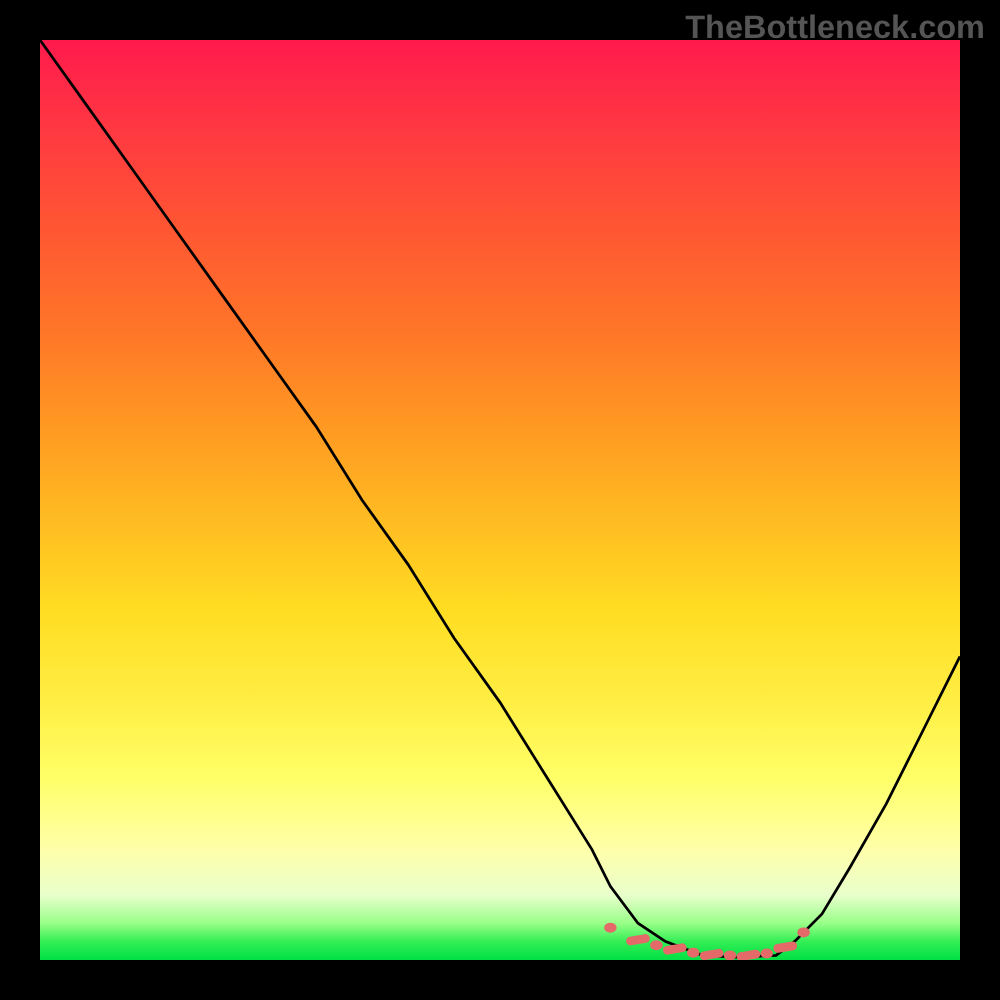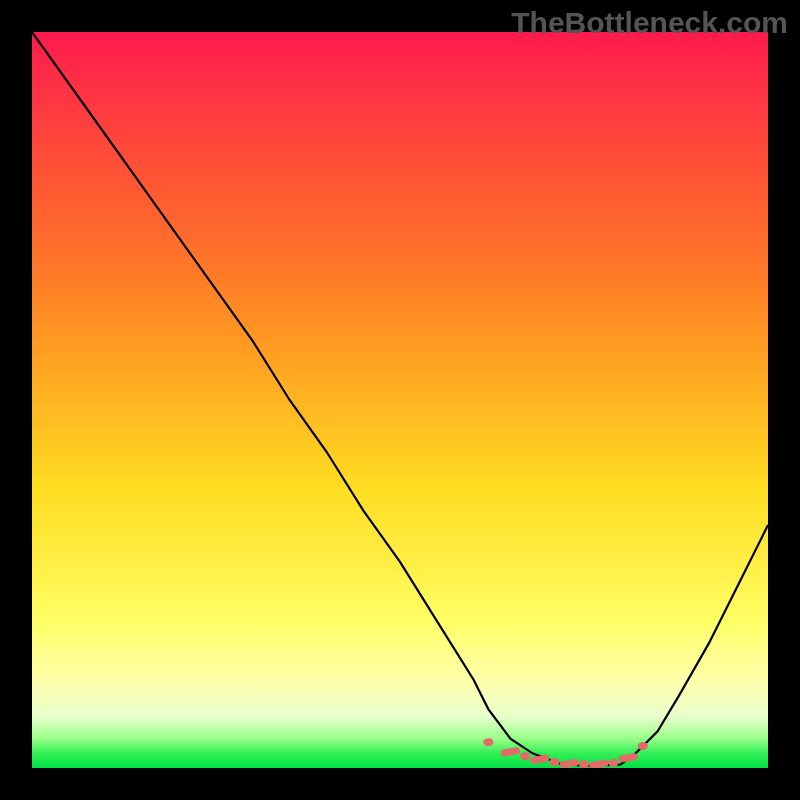--- a/index.html
+++ b/index.html
@@ -9,21 +9,21 @@
     background: #000;
     position: relative;
     font-family: Arial, sans-serif;
     overflow: hidden;
   }
   .watermark {
     position: absolute;
     top: 6px;
     right: 12px;
     color: #555;
-    font-size: 30px;
+    font-size: 26px;
     font-weight: bold;
     z-index: 10;
   }
   .plot-area {
     position: absolute;
     left: 32px;
     top: 32px;
     width: 736px;
     height: 736px;
     overflow: hidden;

